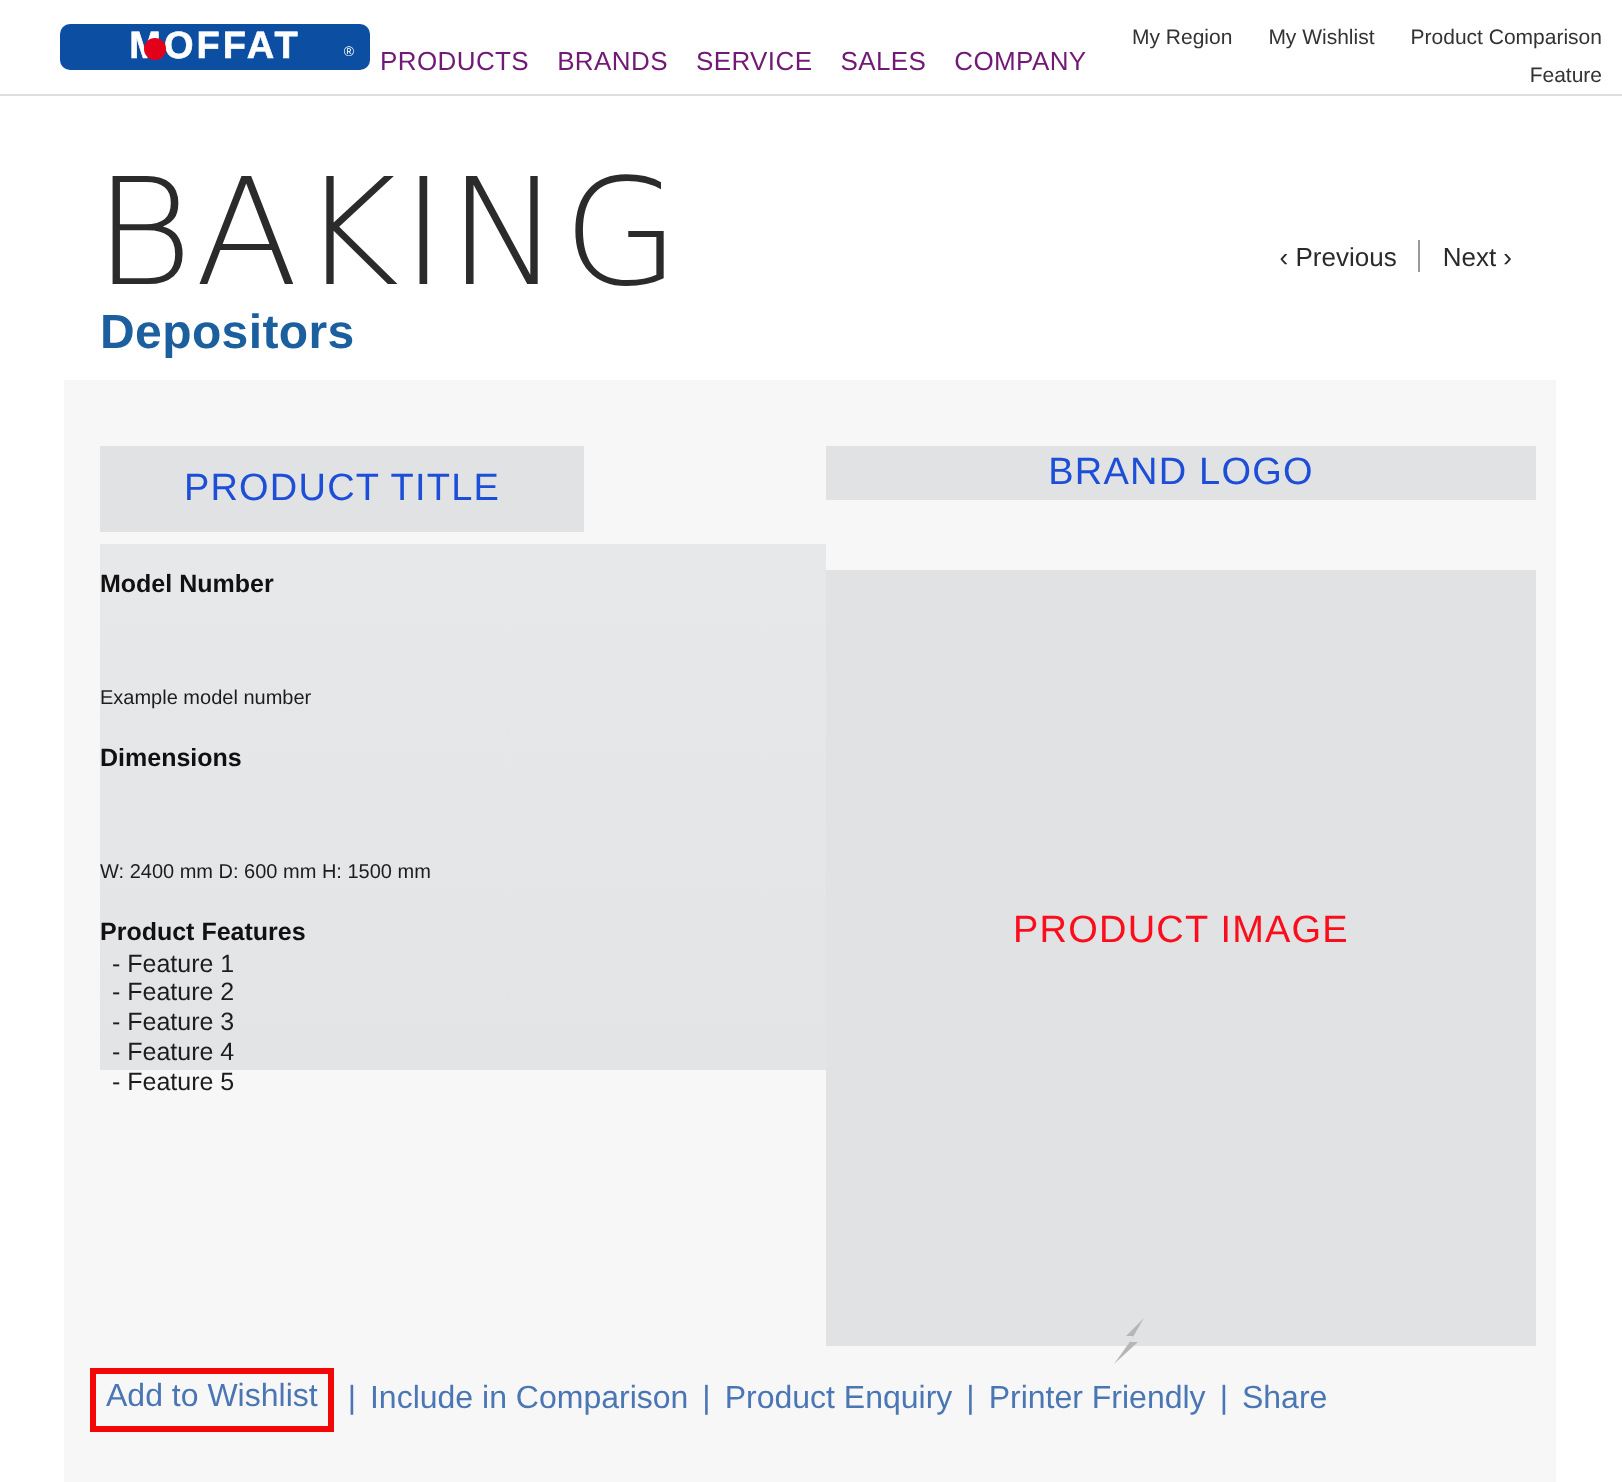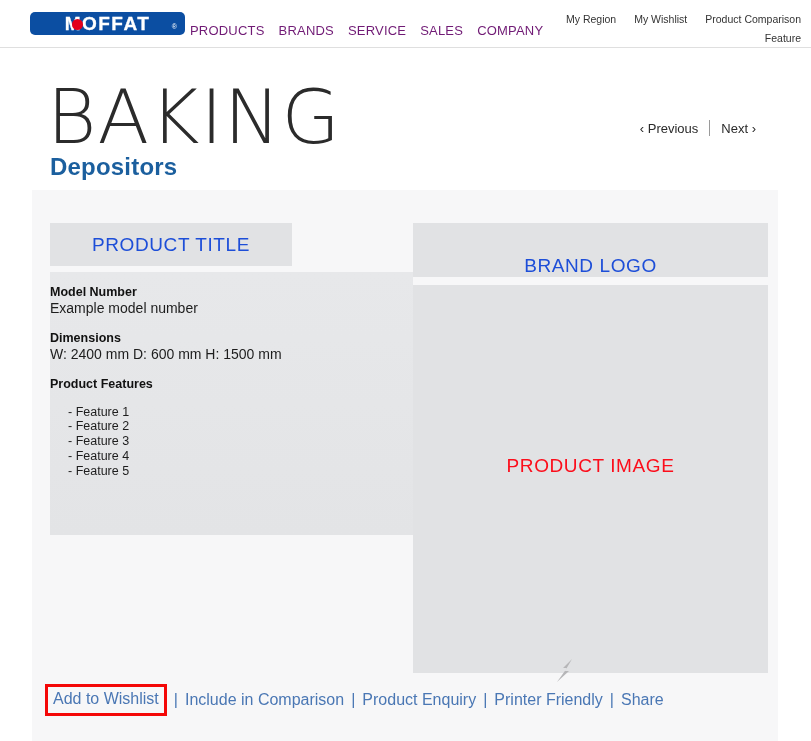--- a/index.html
+++ b/index.html
@@ -171,23 +171,22 @@
     justify-content: center;
     color: #1d4ed8;
     font-size: 19px;
     letter-spacing: 0.6px;
   }
   .box-product-title {
     width: 242px; height: 43px;
     font-size: 19px;
   }
   .box-brand-logo {
-    width: 355px; height: 54px;
-    font-size: 19px;
-    align-items: flex-end;
+    width: 355px; height: 27px;
+    font-size: 19px;
   }
   .box-product-image {
     position: absolute;
     left: 381px; top: 95px;
     width: 355px; height: 388px;
     background: #e1e2e4;
     display: flex;
     align-items: flex-start;
     justify-content: center;
     color: #fc0d1b;
@@ -212,26 +211,27 @@
     font-size: 12.5px;
     color: #1d1d1d;
     line-height: 15.5px;
   }
   .spec-label {
     font-weight: bold;
     font-size: 12.5px;
     color: #111111;
   }
   .spec-value {
-    font-size: 14px;
+    font-size: 10px;
     color: #1d1d1d;
+    margin-top: 41px;
   }
   .spec-group { margin-bottom: 15px; }
   .feature-list {
-    margin: 12px; padding: 0;
+    margin: 0; padding: 0;
     list-style: none;
   }
   .feature-list li {
     padding-left: 6px;
     font-size: 12.5px;
     line-height: 14.8px;
     color: #1d1d1d;
   }
 
   

